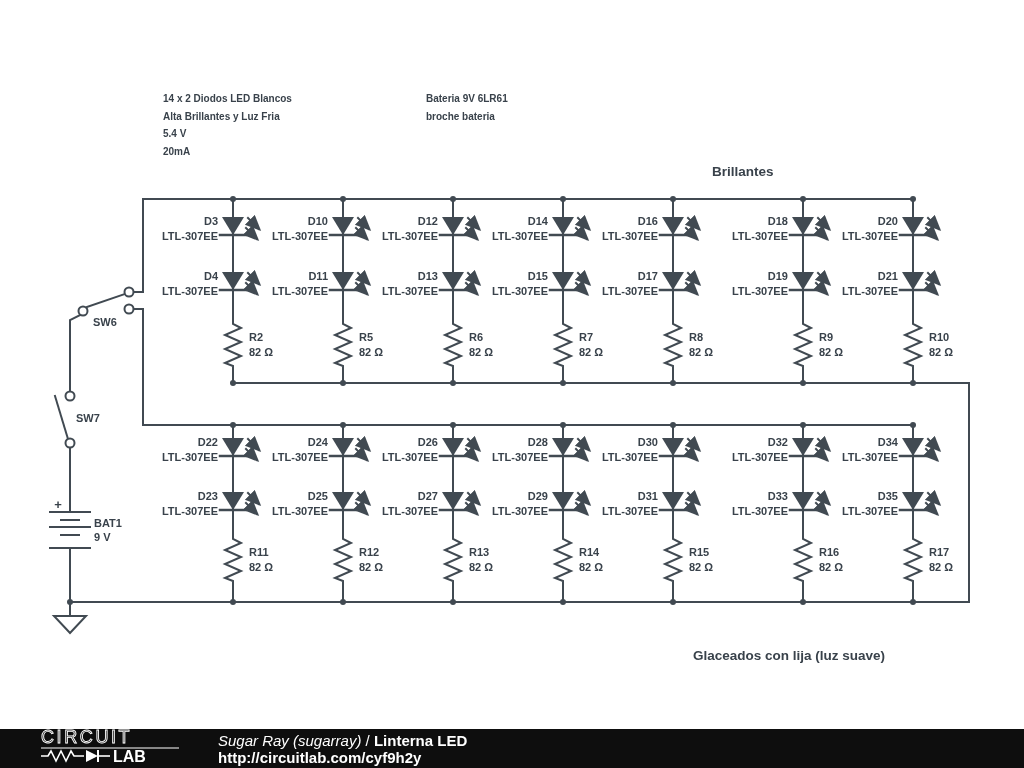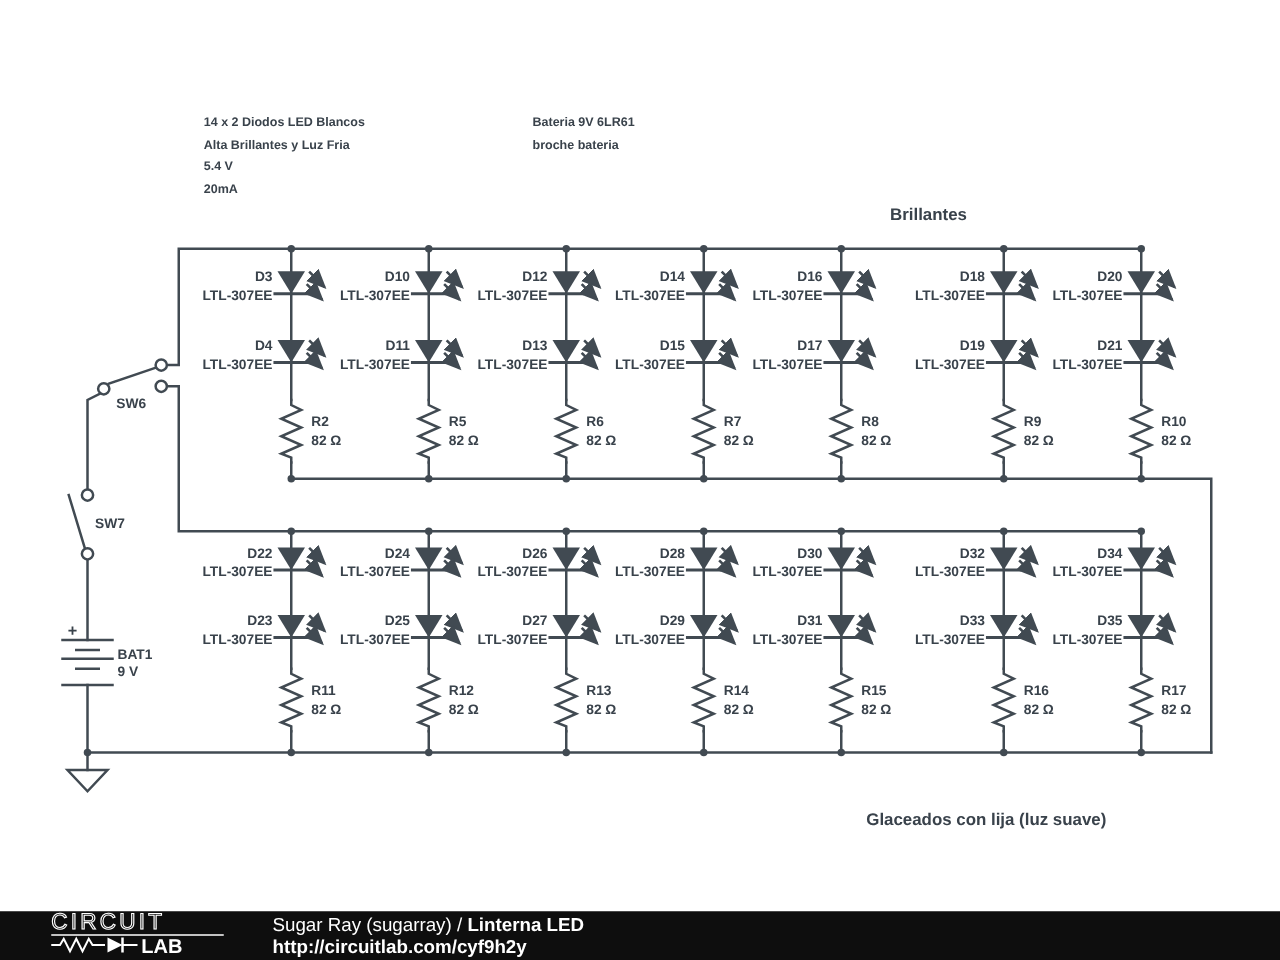--- a/index.html
+++ b/index.html
@@ -26,21 +26,21 @@
   .arr{marker-end:url(#ah)}
 
   
   .note{position:absolute;color:var(--text);font-weight:bold;font-size:10px;line-height:17.6px;white-space:nowrap}
   .bank-label{position:absolute;color:var(--text);font-weight:bold;font-size:13.5px;white-space:nowrap}
 
   
   #footer{position:absolute;left:0;top:729px;width:1024px;height:39px;background:var(--footer-bg);display:flex;align-items:center}
   #logo{margin-left:40px;cursor:pointer}
   #credits{margin-left:36px;color:var(--footer-text);font-size:15px;line-height:17px}
-  #credits .it{}
+  #credits .it{font-style:italic}
   #credits .bd{font-weight:bold}
   #credits .url{font-weight:600;cursor:pointer}
 </style>
 </head>
 <body>
 
 <div id="stage">
 
   <svg id="schem" width="1024" height="710" viewBox="0 0 1024 710">
     <defs>

